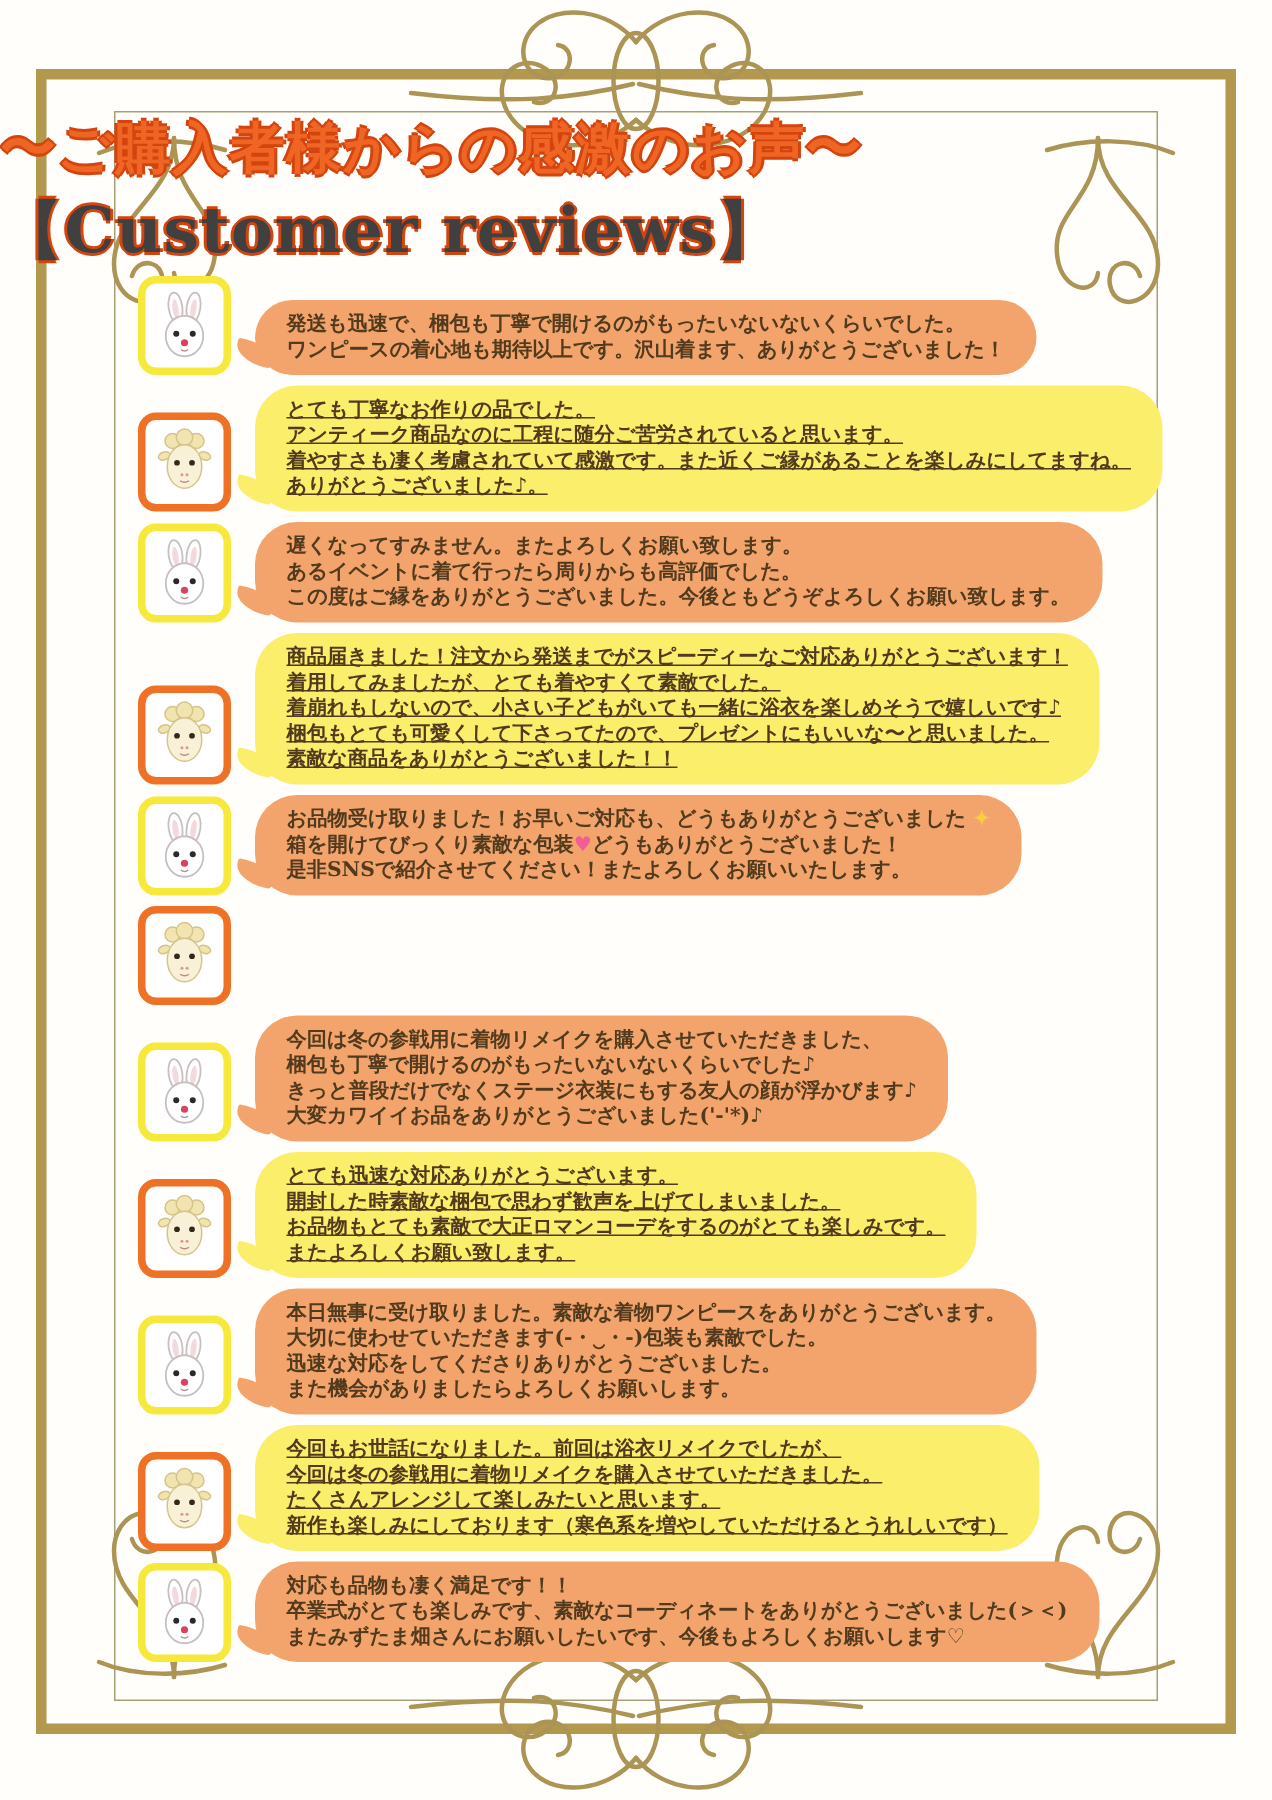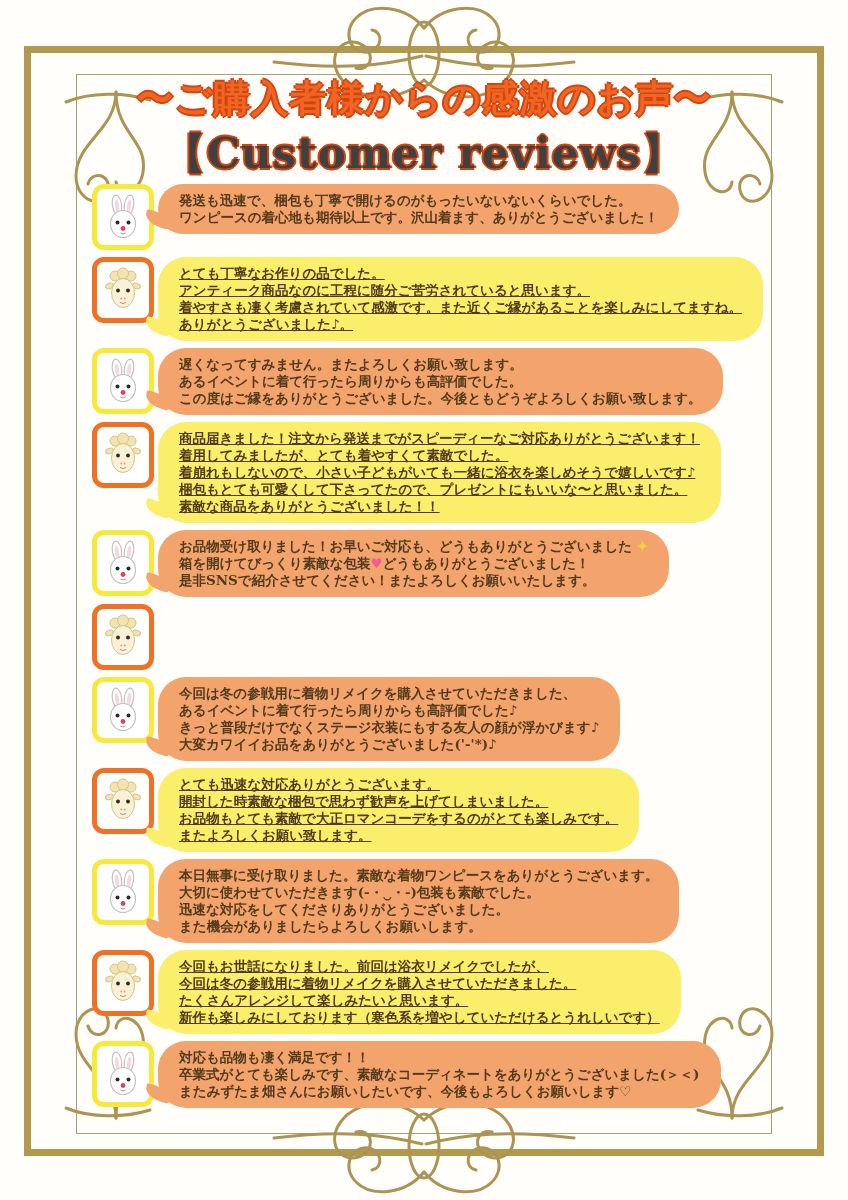--- a/index.html
+++ b/index.html
@@ -21,34 +21,34 @@
   .orn-top{left:254px;top:4px;width:340px;height:100px;}
   .orn-bottom{left:254px;top:1096px;width:340px;height:100px;transform:scale(1,-1);}
   .curl{width:110px;height:150px;}
   .curl-tl{left:46px;top:88px;}
   .curl-tr{right:46px;top:88px;transform:scale(-1,1);}
   .curl-bl{left:46px;bottom:78px;transform:scale(1,-1);}
   .curl-br{right:46px;bottom:78px;transform:scale(-1,-1);}
   svg.gold *{stroke:#ab9454;fill:none;stroke-width:3;stroke-linecap:round;}
 
   
-  .titles{position:absolute;left:0;right:0;top:74px;text-align:center;}
+  .titles{position:absolute;left:0;right:0;top:74px;text-align:left;}
   .title-jp{
     font-size:37px;font-weight:bold;color:#ee6524;letter-spacing:1px;
     text-shadow:-2px 0 0 #d4440e, 2px 0 0 #d4440e, 0 -2px 0 #d4440e, 0 2px 0 #d4440e;
   }
   .title-en{
     font-size:42px;font-weight:bold;color:#404040;margin-top:2px;
     text-shadow:-2px 0 0 #d4440e, 2px 0 0 #d4440e, 0 -2px 0 #d4440e, 0 2px 0 #d4440e;
     letter-spacing:1px;
   }
 
   
   .reviews{position:absolute;left:92px;right:58px;top:184px;display:flex;flex-direction:column;gap:7px;}
-  .review{display:flex;align-items:flex-start;gap:4px;}
+  .review{display:flex;align-items:flex-end;gap:16px;}
   .avatar{
     flex:none;width:52px;height:56px;background:#ffffff;border-radius:12px;
     display:flex;align-items:center;justify-content:center;
   }
   .av-yellow{border:5px solid #f6e93c;}
   .av-orange{border:5px solid #ee7125;}
   .bubble{
     position:relative;width:fit-content;max-width:640px;
     padding:8px 21px;border-radius:28px;
     font-size:13.5px;font-weight:bold;color:#513a1d;line-height:17px;
@@ -261,21 +261,21 @@
         <ellipse cx="20" cy="30" rx="12.5" ry="13.5" fill="#ffffff" stroke="#c7bfc2" stroke-width="1.2"></ellipse>
         <circle cx="14.5" cy="28.5" r="2" fill="#2a2a2a"></circle>
         <circle cx="25.5" cy="28.5" r="2" fill="#2a2a2a"></circle>
         <circle cx="20" cy="34.5" r="2.4" fill="#d9435c"></circle>
         <path d="M17.5,39 Q20,41 22.5,39" stroke="#b98e8e" stroke-width="1" fill="none"></path>
       </svg>
 
     </div>
     <div class="bubble b-orange">
         <div class="line">今回は冬の参戦用に着物リメイクを購入させていただきました、</div>
-        <div class="line">あるイベントに着て行ったら周りからも高評価でした♪</div>
+        <div class="line">梱包も丁寧で開けるのがもったいないないくらいでした♪</div>
         <div class="line">きっと普段だけでなくステージ衣装にもする友人の顔が浮かびます♪</div>
         <div class="line">大変カワイイお品をありがとうございました('-'*)♪</div>
       </div>
   </div>
     <div class="review">
     <div class="avatar av-orange">
 
       <svg class="av-svg av-sheep" width="40" height="46" viewBox="0 0 40 46">
         <circle cx="12" cy="9" r="5" fill="#f1e4ae" stroke="#d5c489" stroke-width="1"></circle>
         <circle cx="28" cy="9" r="5" fill="#f1e4ae" stroke="#d5c489" stroke-width="1"></circle>

